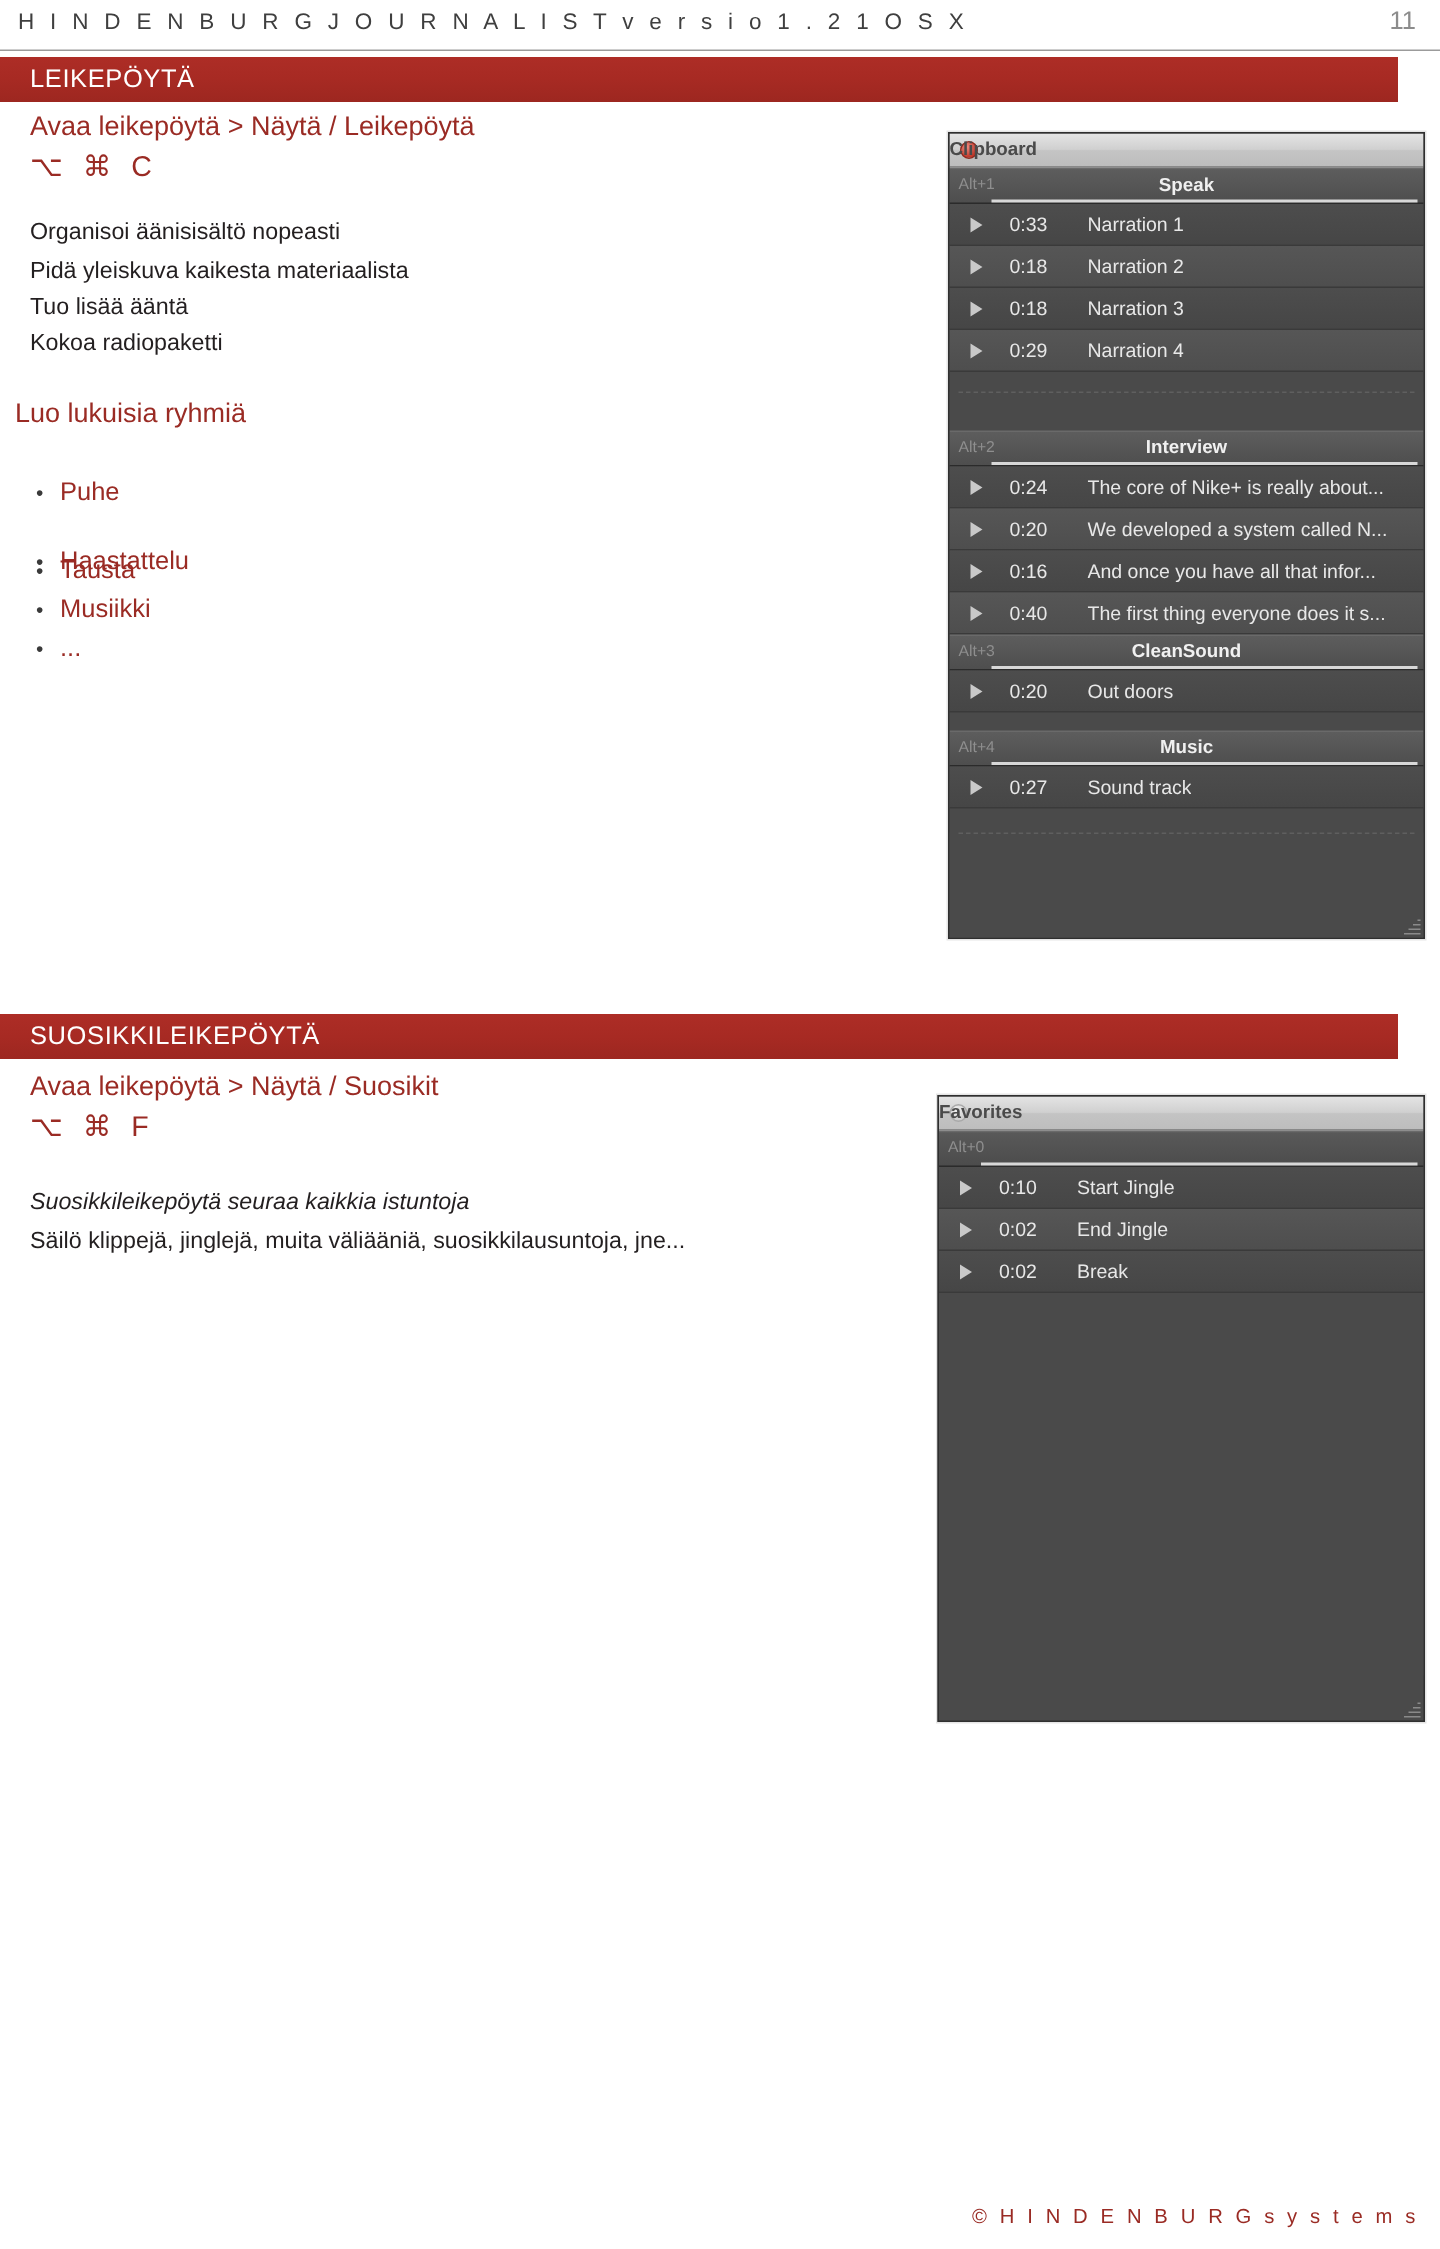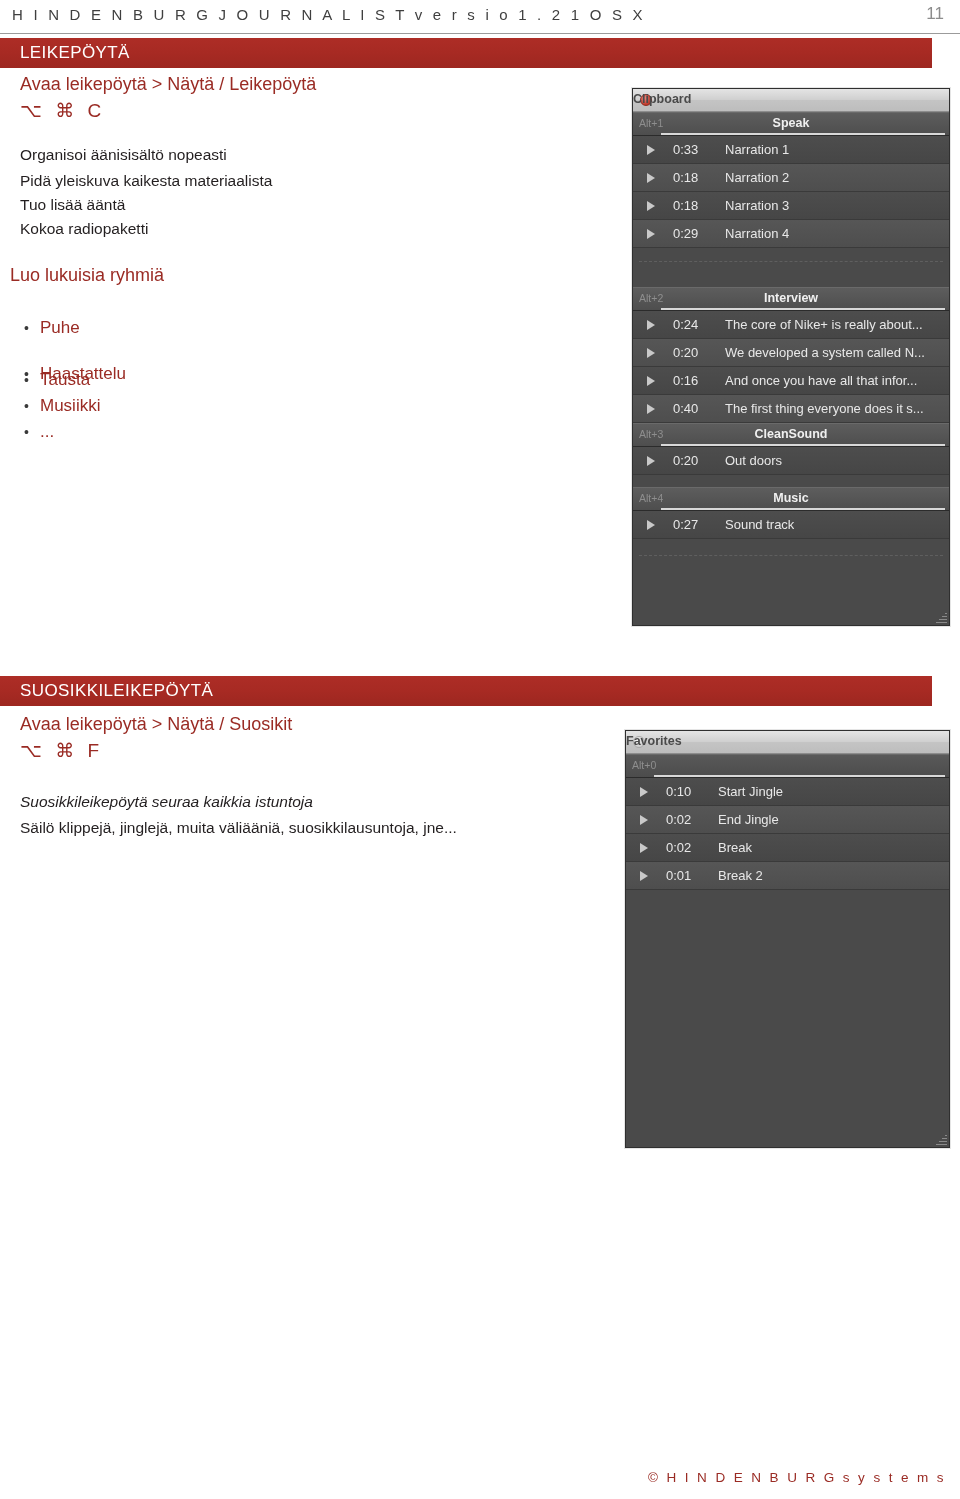--- a/index.html
+++ b/index.html
@@ -413,25 +413,20 @@
   <div class="clip-row alt">
     <span class="play-tri"></span>
     <span class="clip-time">0:02</span>
     <span class="clip-name">End Jingle</span>
   </div>
   <div class="clip-row">
     <span class="play-tri"></span>
     <span class="clip-time">0:02</span>
     <span class="clip-name">Break</span>
   </div>
-  <div class="clip-row alt">
-    <span class="play-tri"></span>
-    <span class="clip-time">0:01</span>
-    <span class="clip-name">Break 2</span>
-  </div>
 
   <div style="height:255px;" class="empty-area"></div>
 
   <div class="resize-grip">
     <i style="bottom:0; width:11px;"></i>
     <i style="bottom:3px; width:8px;"></i>
     <i style="bottom:6px; width:5px;"></i>
     <i style="bottom:9px; width:2px;"></i>
   </div>
 </div>

